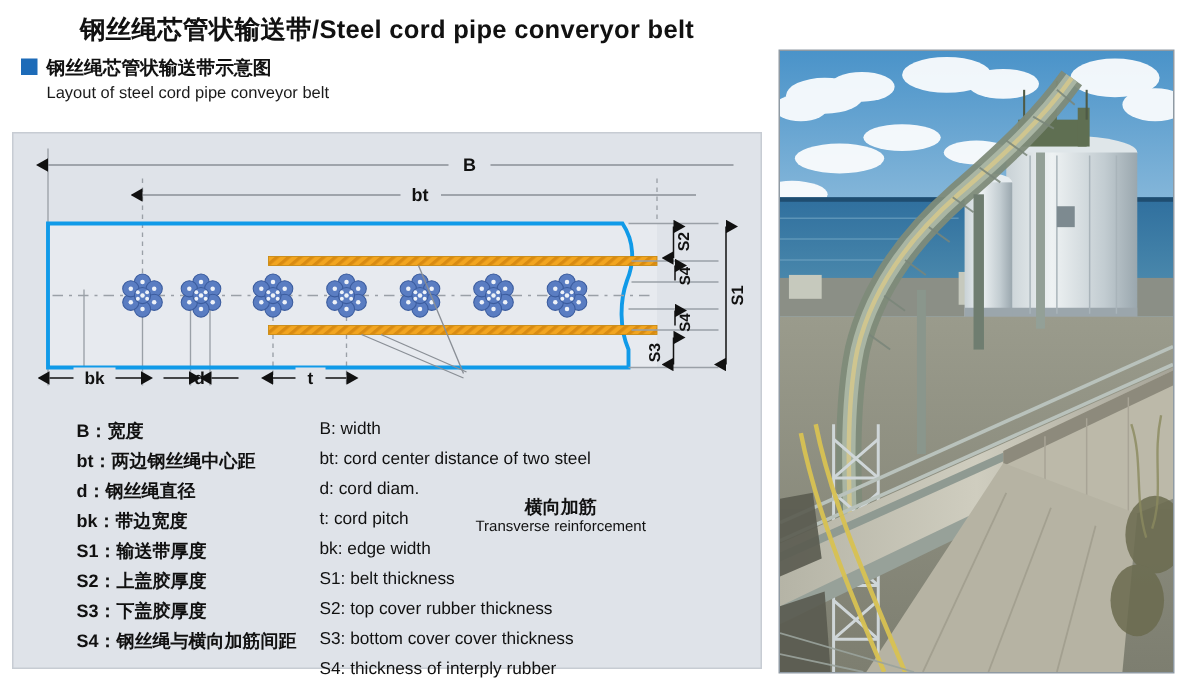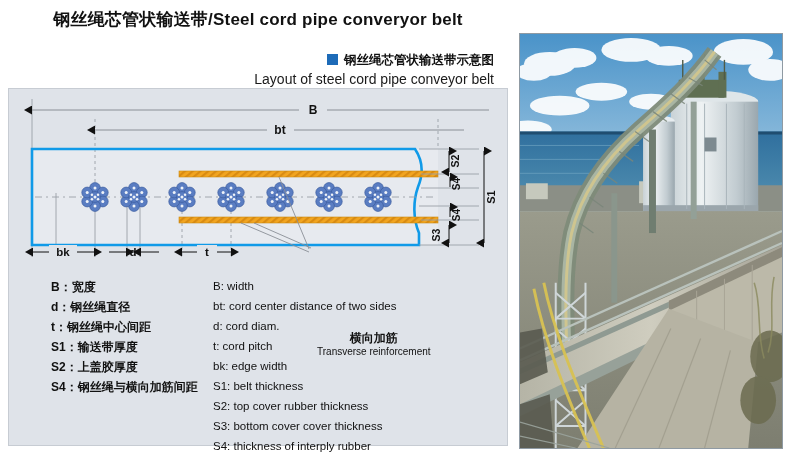--- a/index.html
+++ b/index.html
@@ -13,32 +13,32 @@
   .page{position:relative;width:674px;height:458px;}
 
   
   .title{
     position:absolute;left:0;top:8px;width:516px;
     text-align:center;
     font-size:17px;font-weight:bold;color:#111;
     letter-spacing:.2px;
   }
   .subhead{
-    position:absolute;left:14px;top:50px;width:480px;text-align:right;
+    position:absolute;left:14px;top:36px;width:480px;
   }
   .subhead .bullet{
     display:inline-block;width:11px;height:11px;background:#1d6bb8;
     vertical-align:-1px;margin-right:6px;
   }
   .subhead .cn{
     display:inline-block;font-size:12.5px;font-weight:bold;color:#111;
   }
   .subhead .en{
-    display:block;margin-left:29px;margin-top:2px;
-    font-size:14px;color:#1a1a1a;font-weight:normal;
+    display:block;margin-left:17px;margin-top:2px;
+    font-size:11px;color:#1a1a1a;font-weight:normal;
   }
 
   
   .panel{
     position:absolute;left:8px;top:88px;width:500px;height:358px;
     background:#dfe3e9;
     border:1px solid #c7ccd3;
     box-sizing:border-box;
   }
   .panel .inner{position:absolute;inset:0;}
@@ -239,29 +239,31 @@
       </svg>
 
       <div class="callout">
         <div class="cn">横向加筋</div>
         <div class="en">Transverse reinforcement</div>
       </div>
 
       <div class="legend">
         <div class="col cn">
           <div class="row">B：宽度</div>
+          <div class="row">bt：两边钢丝绳中心距</div>
           <div class="row">d：钢丝绳直径</div>
-          <div class="row">t：钢丝绳中心间距</div>
+          <div class="row">bk：带边宽度</div>
           <div class="row">S1：输送带厚度</div>
           <div class="row">S2：上盖胶厚度</div>
+          <div class="row">S3：下盖胶厚度</div>
           <div class="row">S4：钢丝绳与横向加筋间距</div>
         </div>
         <div class="col en">
           <div class="row">B: width</div>
-          <div class="row">bt: cord center distance of two sides</div>
+          <div class="row">bt: cord center distance of two steel</div>
           <div class="row">d: cord diam.</div>
           <div class="row">t: cord pitch</div>
           <div class="row">bk: edge width</div>
           <div class="row">S1: belt thickness</div>
           <div class="row">S2: top cover rubber thickness</div>
           <div class="row">S3: bottom cover cover thickness</div>
           <div class="row">S4: thickness of interply rubber</div>
         </div>
       </div>
 

